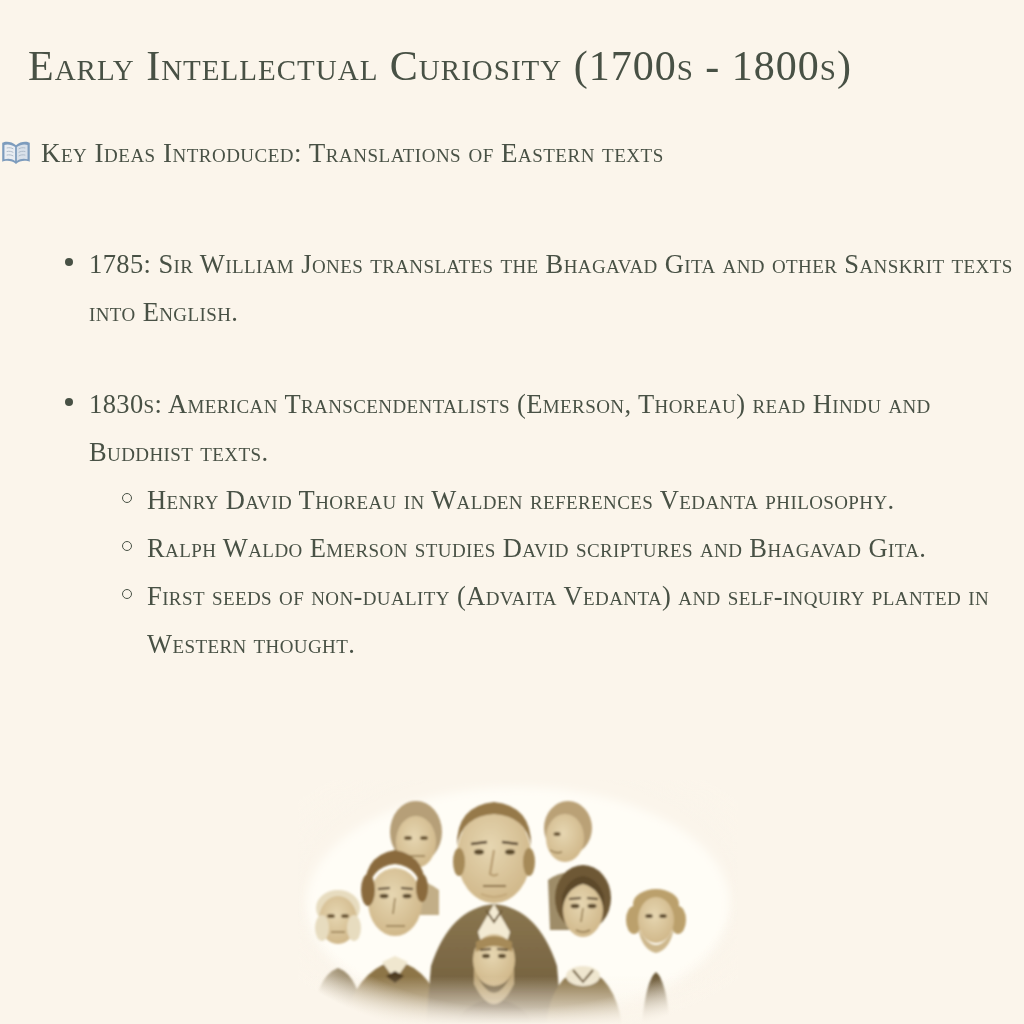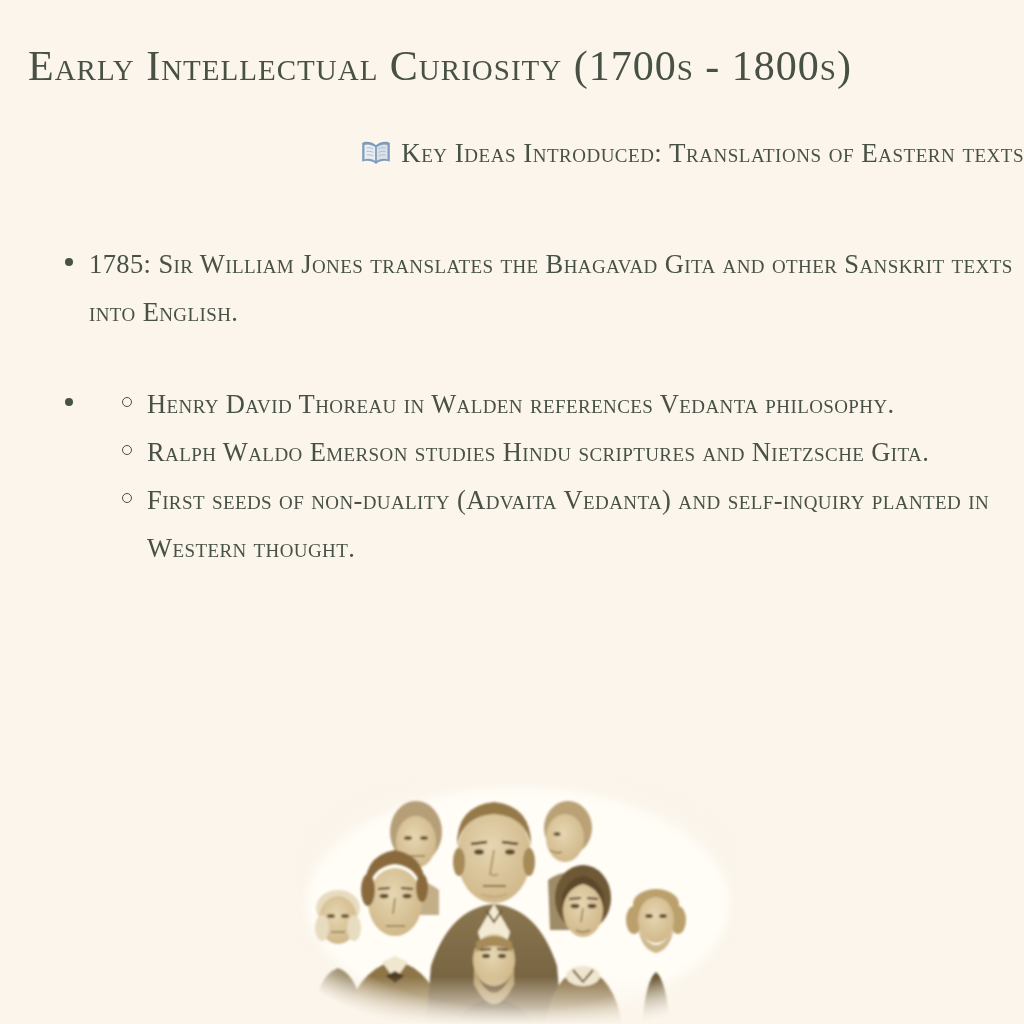--- a/index.html
+++ b/index.html
@@ -22,21 +22,21 @@
     font-size: 42px;
     font-weight: normal;
     font-variant: small-caps;
     letter-spacing: 1px;
   }
   .subtitle {
     position: absolute;
     top: 138px;
     left: 0;
     width: 100%;
-    text-align: right;
+    text-align: left;
     font-size: 27px;
     font-variant: small-caps;
     letter-spacing: 0.5px;
   }
   .subtitle .book-icon {
     display: inline-block;
     width: 32px;
     height: 28px;
     vertical-align: -5px;
     margin-right: 9px;
@@ -122,26 +122,27 @@
         </g>
       </svg>
     </span><span>Key Ideas Introduced: Translations of Eastern texts</span>
   </div>
 
   <ul class="bullets">
     <li class="bullet">
       <span>1785: Sir William Jones translates the Bhagavad Gita and other Sanskrit texts into English.</span>
     </li>
     <li class="bullet">
+      <span>1830s: American Transcendentalists (Emerson, Thoreau) read Hindu and Buddhist texts.</span>
       <ul class="sub-bullets">
         <li class="sub">
           <span>Henry David Thoreau in Walden references Vedanta philosophy.</span>
         </li>
         <li class="sub">
-          <span>Ralph Waldo Emerson studies Hindu scriptures and Nietzsche Gita.</span>
+          <span>Ralph Waldo Emerson studies David scriptures and Bhagavad Gita.</span>
         </li>
         <li class="sub">
           <span>First seeds of non-duality (Advaita Vedanta) and self-inquiry planted in Western thought.</span>
         </li>
       </ul>
     </li>
   </ul>
 
   <div class="collage">
     <svg viewBox="0 0 440 244">

